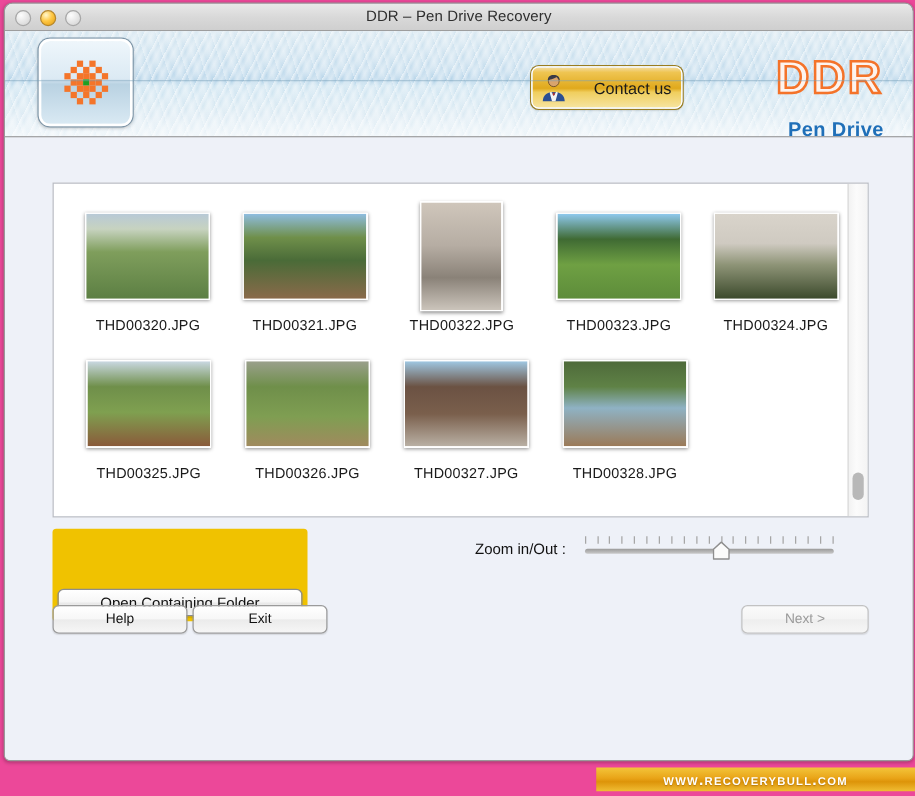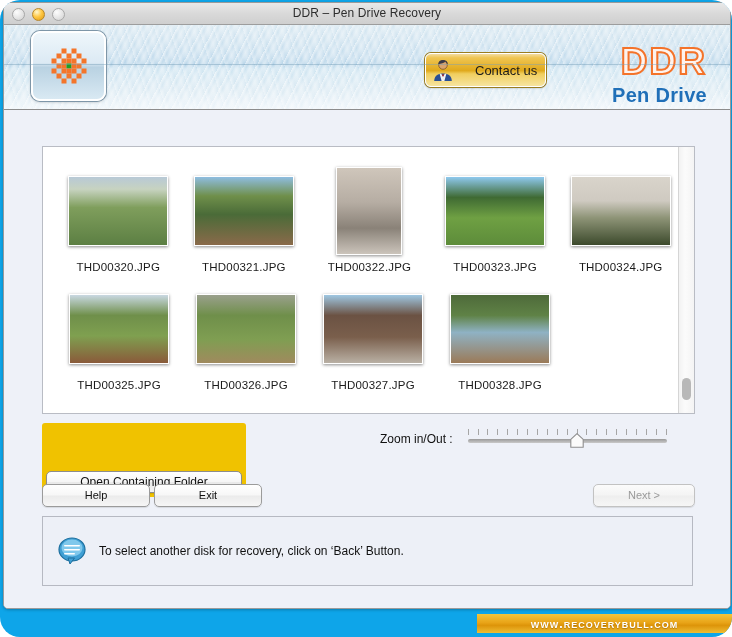--- a/index.html
+++ b/index.html
@@ -10,22 +10,21 @@
   body {
     font-family: "Liberation Sans", sans-serif;
     -webkit-font-smoothing: antialiased;
   }
 
   #app {
     position: relative;
     width: 732px;
     height: 637px;
     overflow: hidden;
-    background: #0ea5e9;
-    border-radius: 20px;
+    background: #ec4899;
   }
 
   
   .window {
     position: absolute;
     left: 3px;
     top: 2px;
     width: 726px;
     height: 605px;
     border: 1px solid #9a9a9a;
@@ -148,22 +147,22 @@
   }
   .brand-ddr {
     font-size: 37px;
     font-weight: bold;
     letter-spacing: 2px;
     color: #fdf3ee;
     -webkit-text-stroke: 2px #f4732a;
     line-height: 1;
   }
   .brand-sub {
-    margin-top: 4px;
-    font-size: 20px;
+    margin-top: 16px;
+    font-size: 16px;
     font-weight: bold;
     color: #1f6fb8;
     letter-spacing: 0.3px;
   }
 
   
   .content {
     position: relative;
     height: 499px;
     background: #eef1f8;
@@ -182,21 +181,21 @@
   .thumb-scroll {
     position: absolute;
     left: 0; top: 0;
     right: 15px;
     bottom: 0;
     padding: 8px 0 0 0;
   }
   .thumb-row {
     display: flex;
     height: 118px;
-    align-items: flex-end;
+    align-items: center;
   }
   .thumb-cell {
     width: 118px;
     margin-left: 9px;
     text-align: center;
     cursor: pointer;
   }
   .thumb-cell:first-child { margin-left: 17px; }
   .thumb-frame {
     height: 88px;
@@ -569,31 +568,20 @@
           <svg class="slider-thumb" id="slider-thumb" viewBox="0 0 14 15" style="left: 55%;">
             <path d="M7 0.7 L13.2 6.4 L13.2 14.2 L0.8 14.2 L0.8 6.4 Z" fill="#fbfbfb" stroke="#8e8e8e" stroke-width="1.1" stroke-linejoin="round"></path>
           </svg>
         </div>
       </div>
 
       <div class="btn btn-help">Help</div>
       <div class="btn btn-exit">Exit</div>
       <div class="btn btn-next disabled">Next &gt;</div>
 
-      <div class="status-panel">
-        <svg class="status-icon" viewBox="0 0 30 30">
-          <ellipse cx="15" cy="13.5" rx="13" ry="11.5" fill="#3f9fd4" stroke="#1d6f9e" stroke-width="1.2"></ellipse>
-          <ellipse cx="15" cy="12" rx="10.5" ry="8.5" fill="#7fc8ec"></ellipse>
-          <path d="M11 22 L13 28 L17.5 22 Z" fill="#3f9fd4" stroke="#1d6f9e" stroke-width="1"></path>
-          <rect x="7" y="9" width="16" height="1.6" rx="0.8" fill="#ffffff"></rect>
-          <rect x="7" y="13" width="16" height="1.6" rx="0.8" fill="#ffffff"></rect>
-          <rect x="7" y="17" width="11" height="1.6" rx="0.8" fill="#ffffff"></rect>
-        </svg>
-        <span class="status-text">To select another disk for recovery, click on ‘Back’ Button.</span>
-      </div>
 
     </div>
   </div>
 
   <div class="watermark">
     <span>www.recoverybull.com</span>
   </div>
 
 </div>
 

